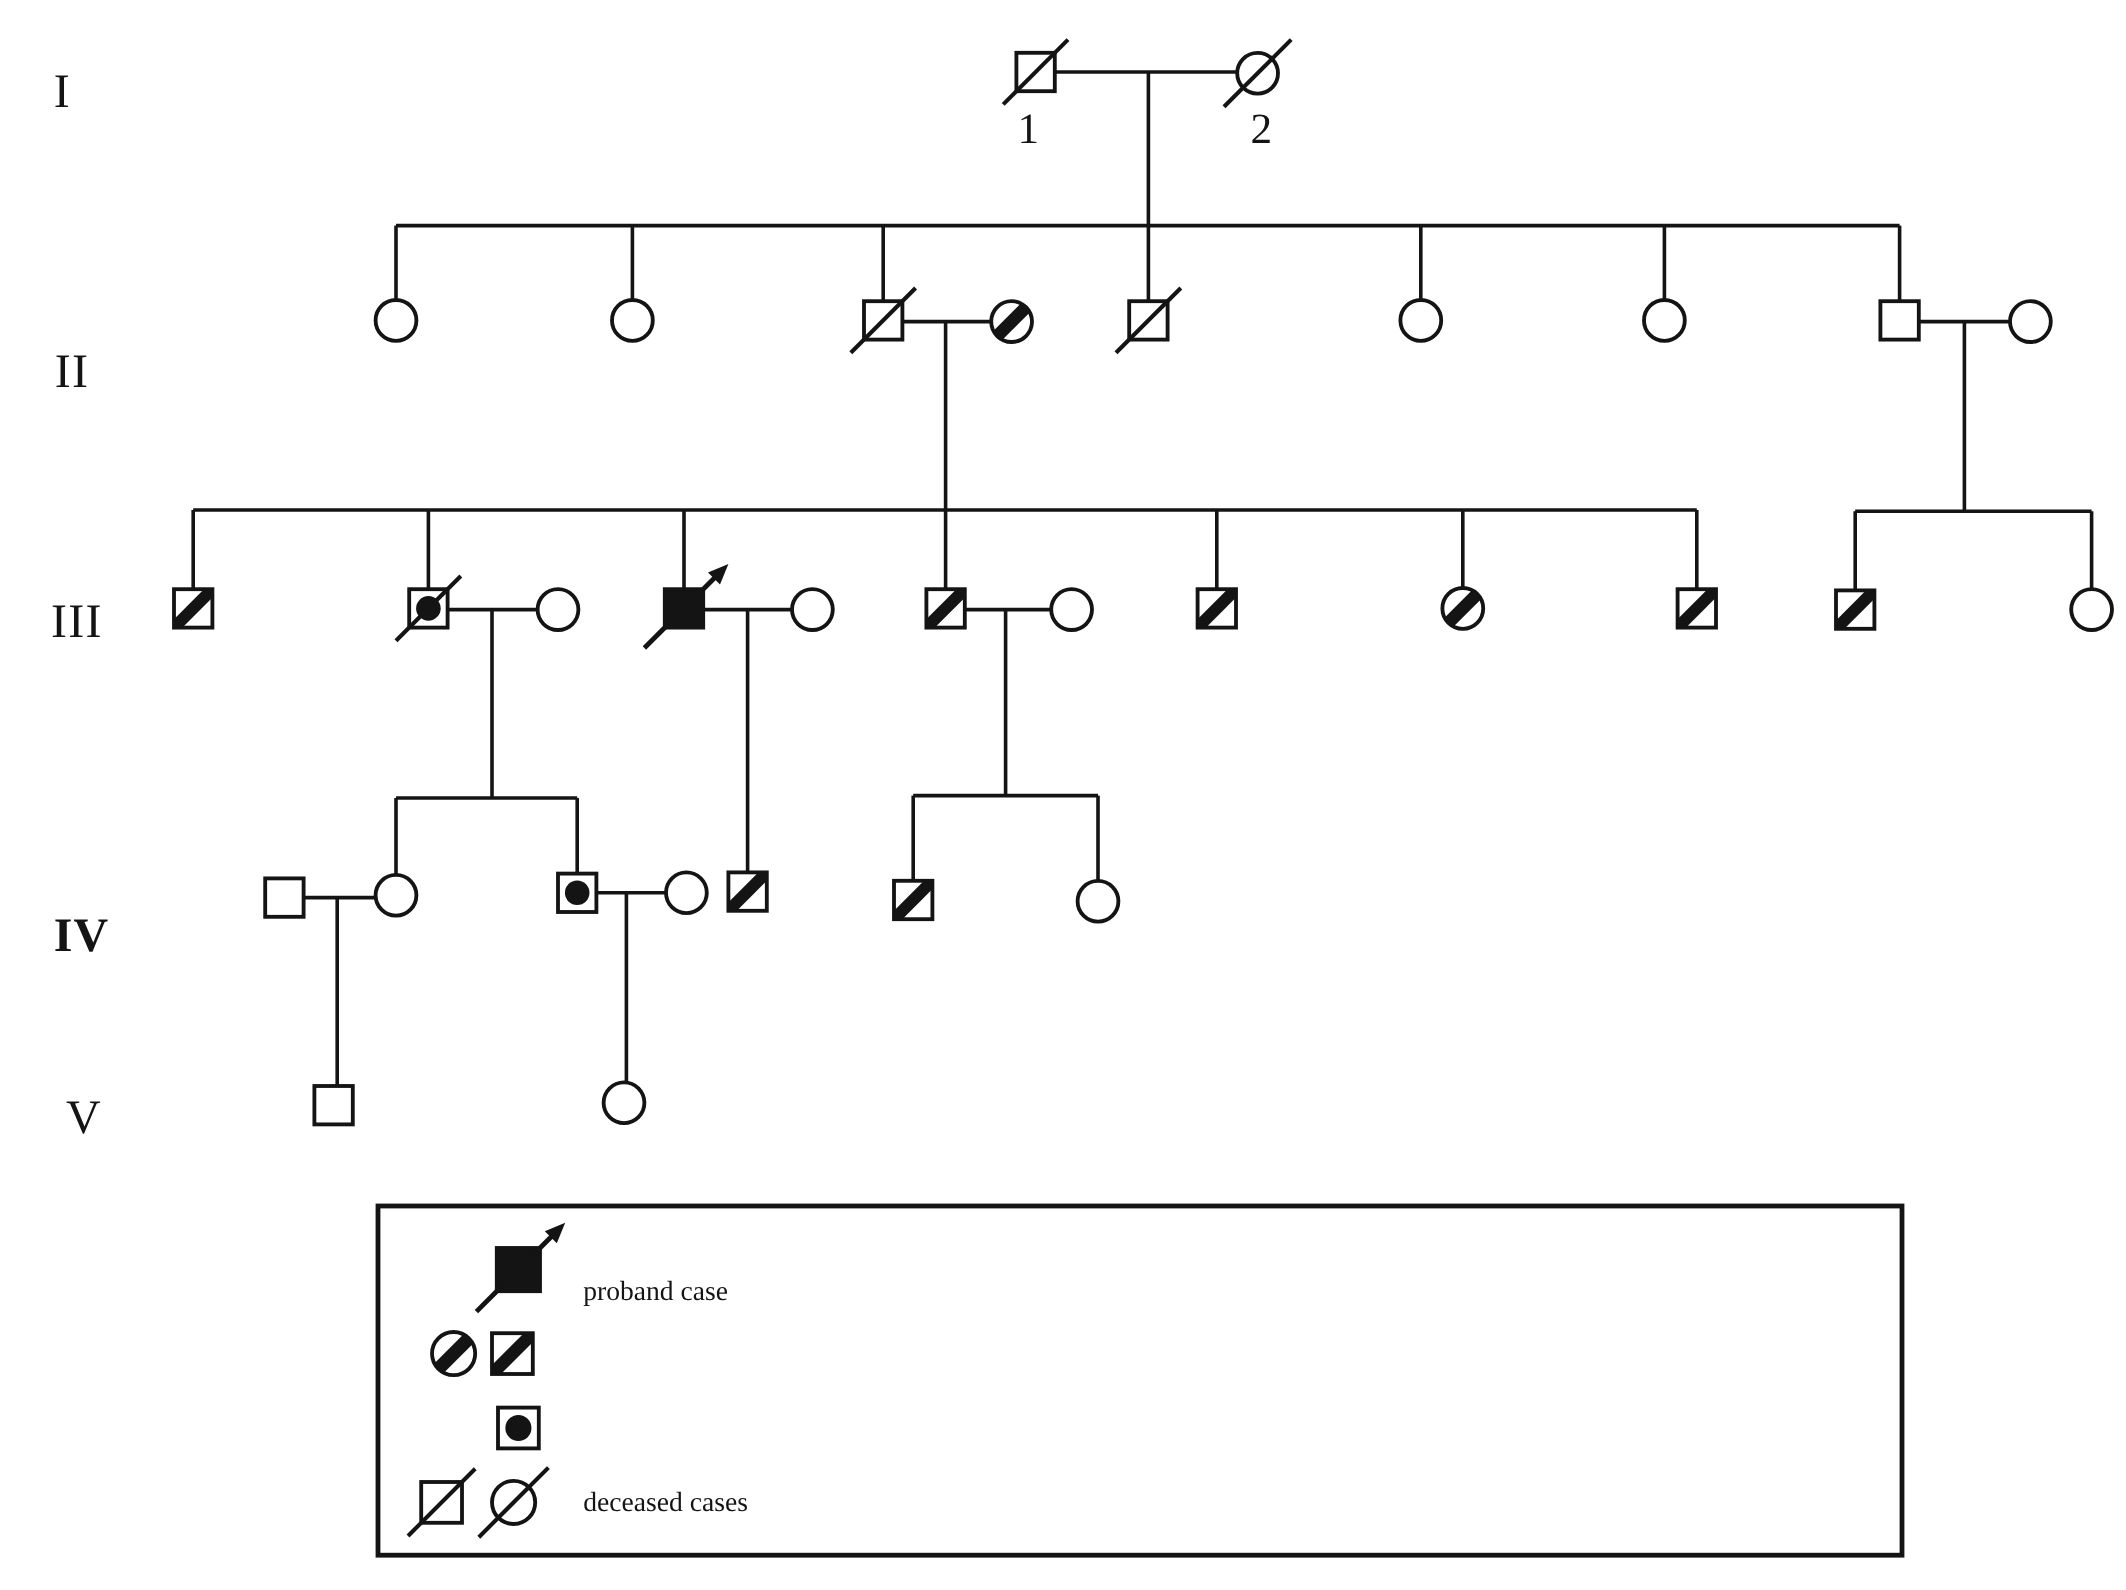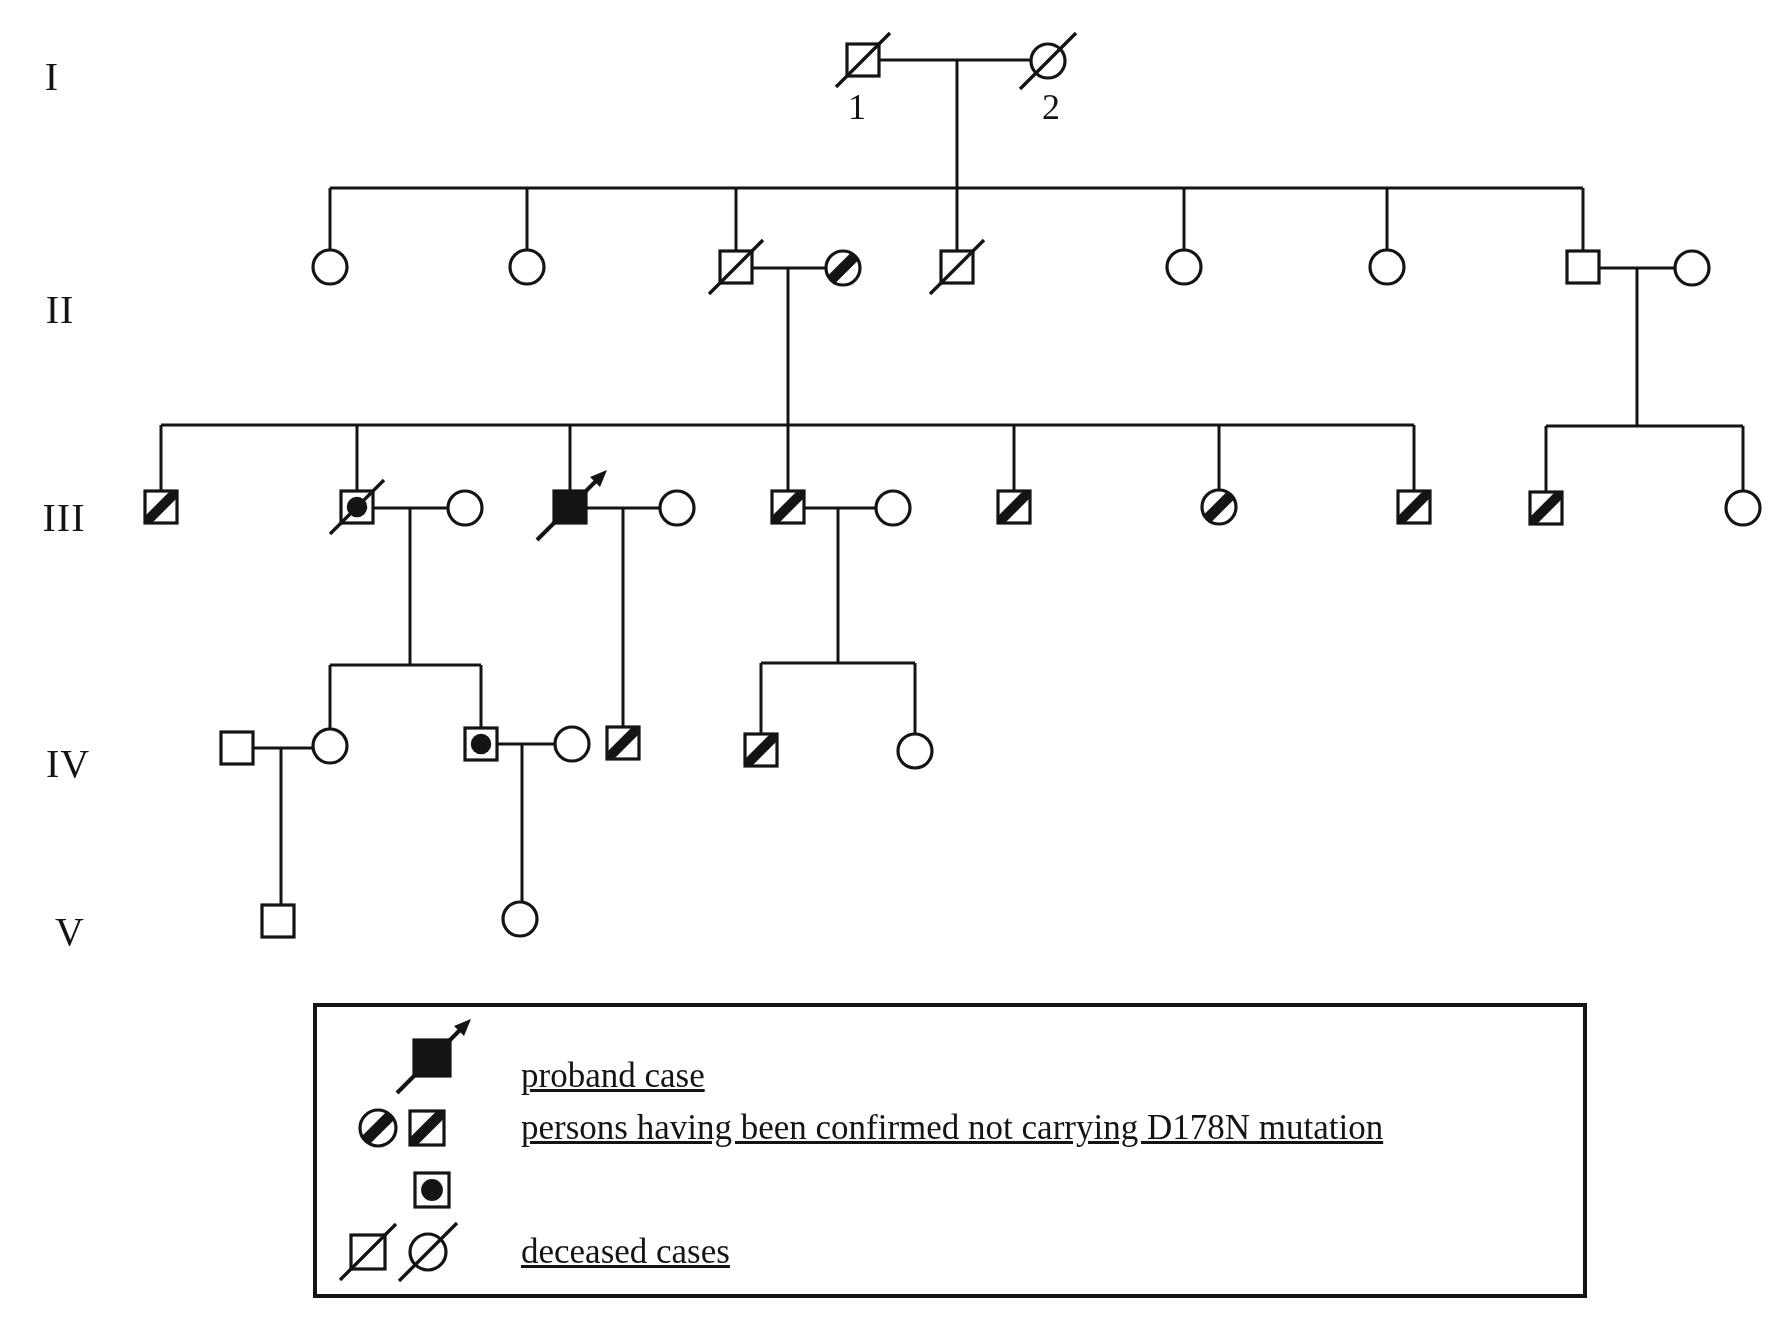--- a/index.html
+++ b/index.html
@@ -27,25 +27,24 @@
   }
   #legend-box{
     position:absolute;
     left:313px;top:1003px;
     width:1266px;height:287px;
     border:4px solid #141414;
     background:transparent;
   }
   .legend-text{
     position:absolute;
-    left:521px;
+    left:486px;
     transform:translateY(-50%);
-    font-size:35px;
+    font-size:23px;
     white-space:nowrap;
-    text-decoration:underline;
   }
 </style>
 </head>
 <body>
 
 <div id="figure">
 
   <svg id="pedigree-svg" width="1772" height="1325" viewBox="0 0 1772 1325">
       <line x1="879" y1="60" x2="1031" y2="60" stroke="#141414" stroke-width="3"></line>
       <line x1="957" y1="60" x2="957" y2="188" stroke="#141414" stroke-width="3"></line>
@@ -260,24 +259,23 @@
       </g>
       <g transform="translate(428,1252)">
         <circle cx="0" cy="0" r="18" fill="#ffffff" stroke="#141414" stroke-width="3.2"></circle>
         <line x1="-29" y1="29" x2="29" y2="-29" stroke="#141414" stroke-width="3.4"></line>
       </g>
     </svg>
 
   <div class="gen-label" style="left:52px;top:76px;">I</div>
   <div class="gen-label" style="left:60px;top:289px;margin-top:20px;">II</div>
   <div class="gen-label" style="left:64px;top:517px;">III</div>
-  <div class="gen-label" style="left:68px;top:763px;">IV</div>
+  <div class="gen-label" style="left:68px;top:779px;font-weight:bold;">IV</div>
   <div class="gen-label" style="left:70px;top:931px;">V</div>
 
   <div class="num-label" style="left:857px;top:107px;">1</div>
   <div class="num-label" style="left:1051px;top:107px;">2</div>
 
   <div id="legend-box"></div>
   <div class="legend-text" style="top:1076px;">proband case</div>
-  <div class="legend-text" style="top:1128px;">persons having been confirmed not carrying D178N mutation</div>
   <div class="legend-text" style="top:1252px;text-align:center;">deceased cases</div>
 
 </div>
 
 </body></html>

